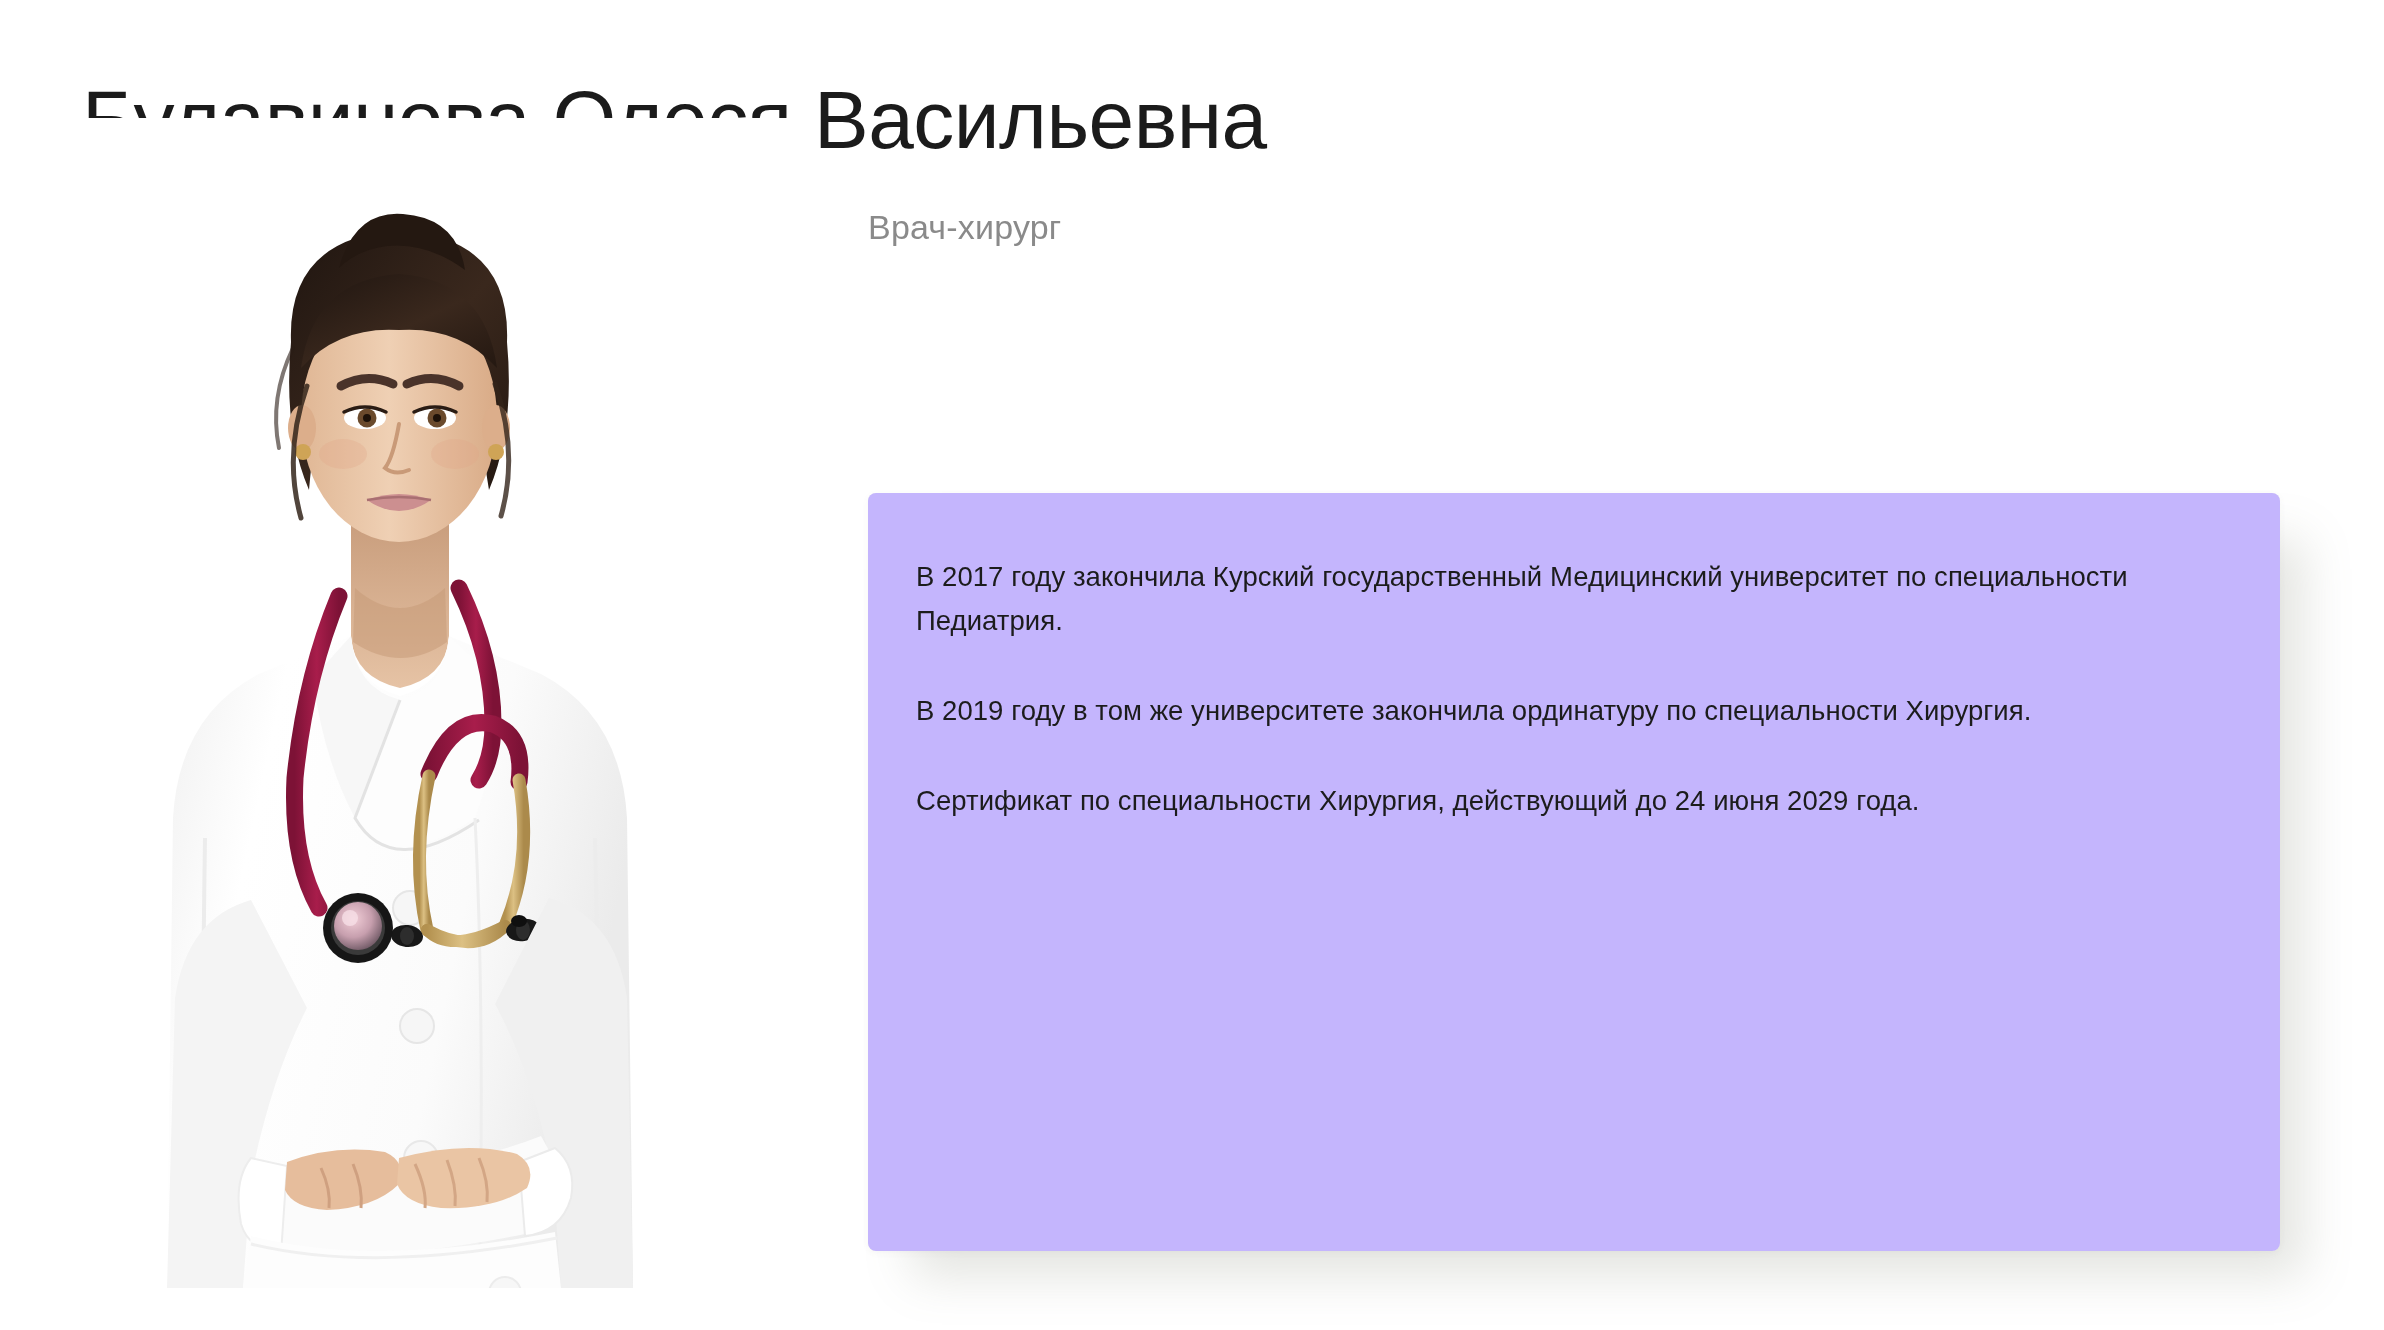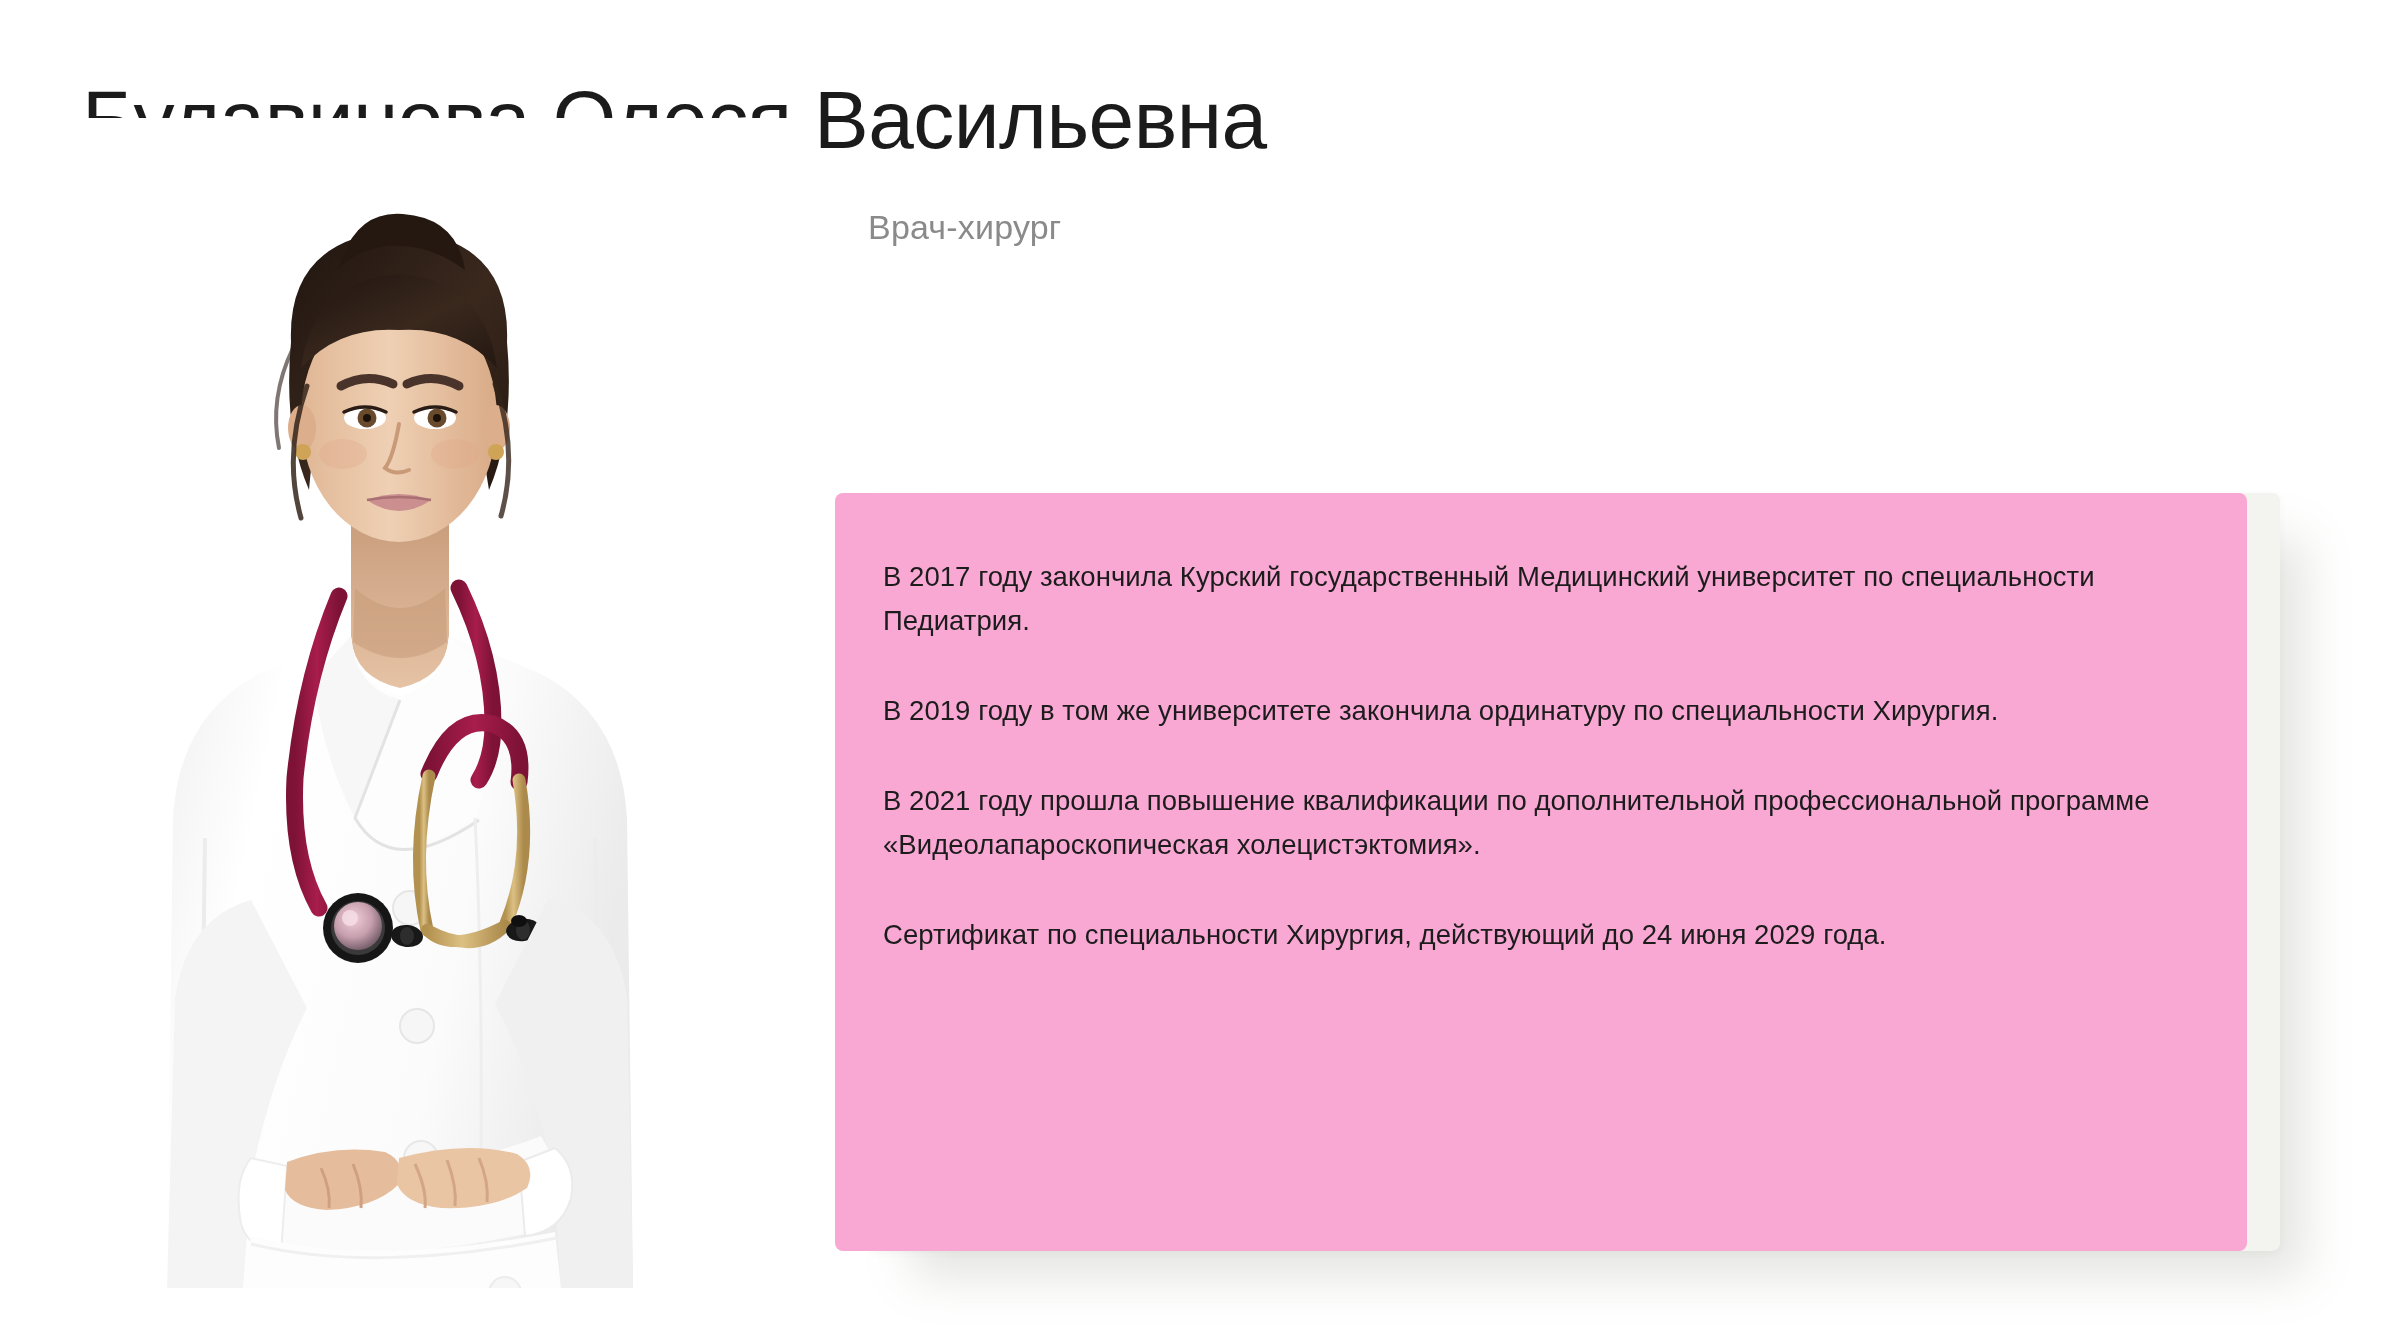--- a/index.html
+++ b/index.html
@@ -77,26 +77,26 @@
     top: 493px;
     width: 1412px;
     height: 758px;
     border-radius: 8px;
     background: #f3f4ef;
     box-shadow: 34px 36px 46px -10px rgba(120, 126, 104, 0.20),
                 0 2px 6px rgba(120, 126, 104, 0.06);
   }
   .info-card {
     position: absolute;
-    left: 835px;
+    left: 868px;
     top: 493px;
     width: 1412px;
     height: 758px;
     border-radius: 8px;
-    background: #f9a8d4;
+    background: #c4b5fd;
     box-sizing: border-box;
     padding: 62px 48px 20px 48px;
   }
 
   .bio-list {
     margin: 0;
     padding: 0;
     list-style: none;
   }
   .bio-item {
@@ -270,20 +270,19 @@
   </div>
 
   <div class="role-line">Врач-хирург</div>
 
 
   <div class="info-card-shadow"></div>
   <div class="info-card">
     <ul class="bio-list">
       <li class="bio-item">В 2017 году закончила Курский государственный Медицинский университет по специальности Педиатрия.</li>
       <li class="bio-item">В 2019 году в том же университете закончила ординатуру по специальности Хирургия.</li>
-      <li class="bio-item">В 2021 году прошла повышение квалификации по дополнительной профессиональной программе «Видеолапароскопическая холецистэктомия».</li>
       <li class="bio-item tight">
         <span class="bio-sub-line">Сертификат по специальности Хирургия, действующий до 24 июня 2029 года.</span>
       </li>
     </ul>
   </div>
 
 </div>
 
 </body></html>

